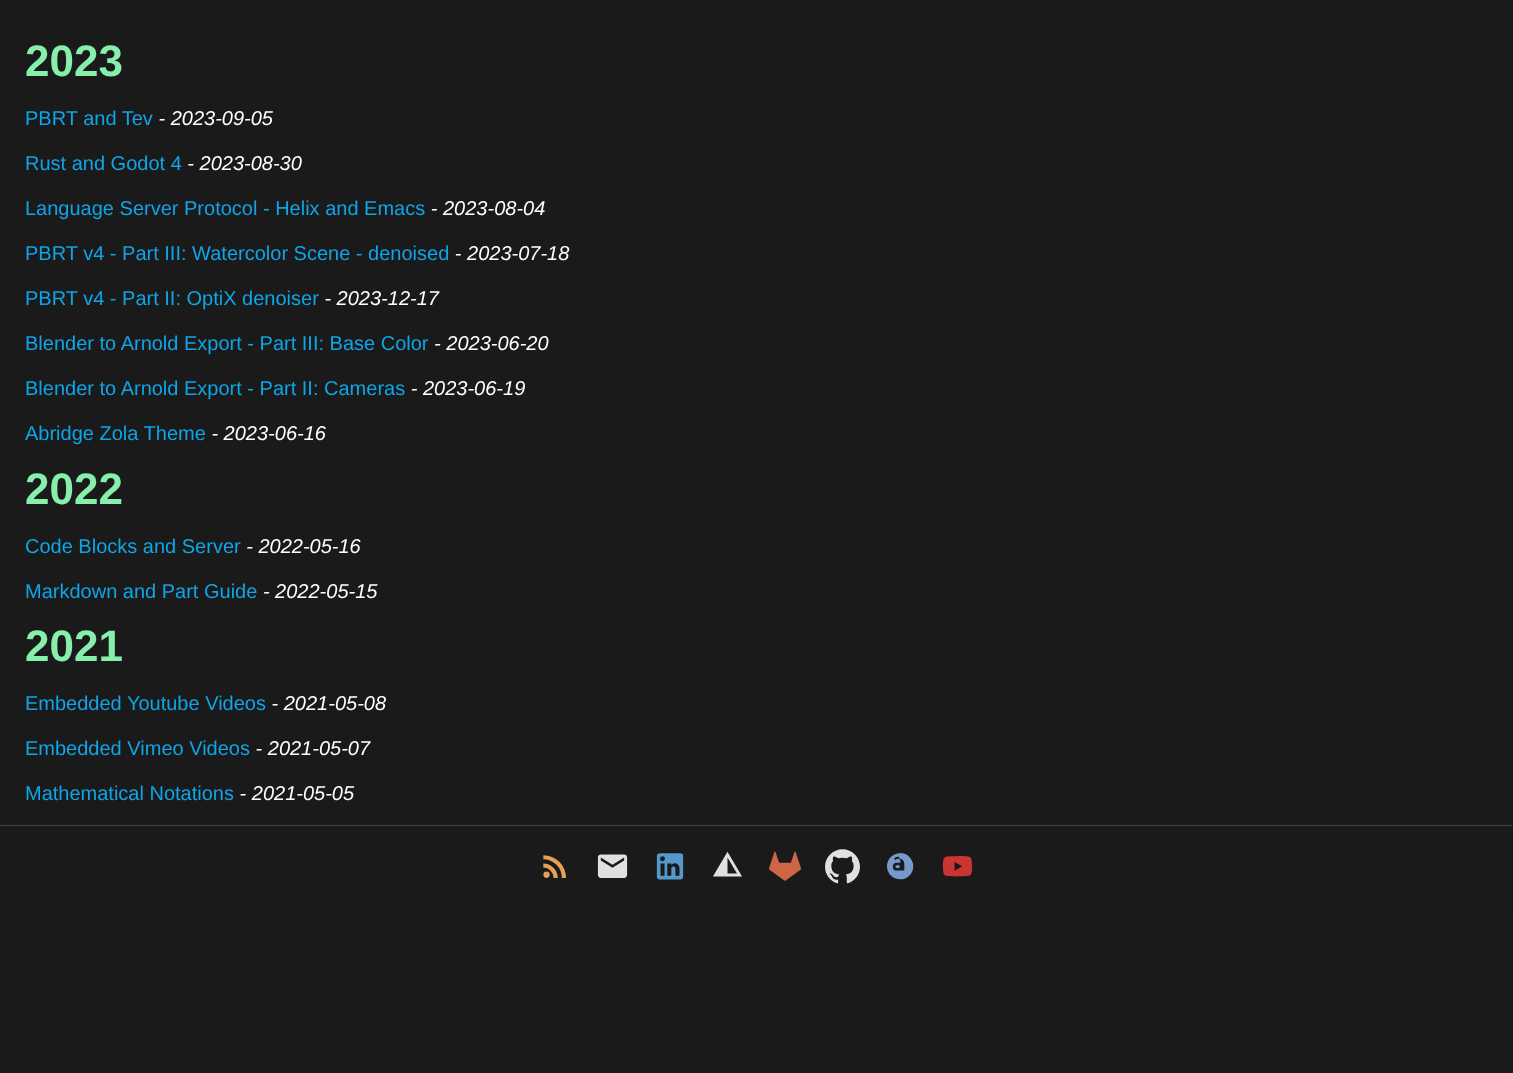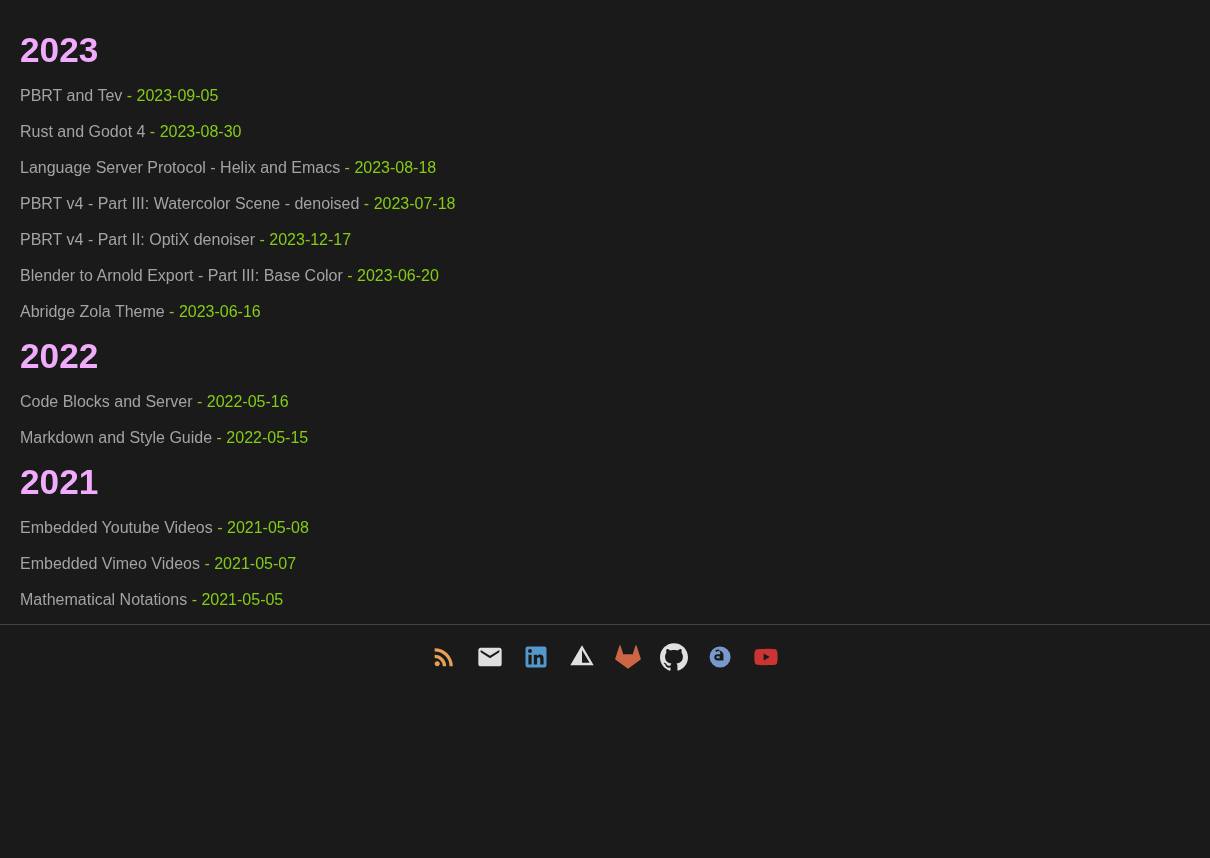--- a/index.html
+++ b/index.html
@@ -9,37 +9,38 @@
       font-family: 'Segoe UI', Arial, sans-serif;
       font-size: 16px;
       min-height: 858px;
       width: 1210px;
     }
     .main-content {
       padding: 20px 20px 0 20px;
       max-width: 1210px;
     }
     .year-heading {
-      color: #f0abfc;
+      color: #86efac;
       font-size: 2.2em;
       font-weight: bold;
       margin-bottom: 14px;
       margin-top: 10px;
     }
     .post-item {
       margin-bottom: 12px;
       font-size: 1em;
       line-height: 1.5;
     }
     .post-link {
-      color: #a3a3a3;
+      color: #0ea5e9;
       text-decoration: none;
     }
     .post-date {
-      color: #84cc16;
+      color: #ffffff;
+      font-style: italic;
     }
     .divider {
       border: none;
       border-top: 1px solid #444;
       margin: 0;
     }
     .footer {
       display: flex;
       justify-content: center;
       align-items: center;
@@ -78,30 +79,31 @@
   </style>
 </head>
 <body>
 
 <div class="main-content">
 
 <div>
       <h2 class="year-heading">2023</h2>
       <div class="post-item"><a class="post-link" href="#">PBRT and Tev</a><span class="post-date"> - 2023-09-05</span></div>
       <div class="post-item"><a class="post-link" href="#">Rust and Godot 4</a><span class="post-date"> - 2023-08-30</span></div>
-      <div class="post-item"><a class="post-link" href="#">Language Server Protocol - Helix and Emacs</a><span class="post-date"> - 2023-08-18</span></div>
+      <div class="post-item"><a class="post-link" href="#">Language Server Protocol - Helix and Emacs</a><span class="post-date"> - 2023-08-04</span></div>
       <div class="post-item"><a class="post-link" href="#">PBRT v4 - Part III: Watercolor Scene - denoised</a><span class="post-date"> - 2023-07-18</span></div>
       <div class="post-item"><a class="post-link" href="#">PBRT v4 - Part II: OptiX denoiser</a><span class="post-date"> - 2023-12-17</span></div>
       <div class="post-item"><a class="post-link" href="#">Blender to Arnold Export - Part III: Base Color</a><span class="post-date"> - 2023-06-20</span></div>
+      <div class="post-item"><a class="post-link" href="#">Blender to Arnold Export - Part II: Cameras</a><span class="post-date"> - 2023-06-19</span></div>
       <div class="post-item"><a class="post-link" href="#">Abridge Zola Theme</a><span class="post-date"> - 2023-06-16</span></div>
     </div>
     <div>
       <h2 class="year-heading">2022</h2>
       <div class="post-item"><a class="post-link" href="#">Code Blocks and Server</a><span class="post-date"> - 2022-05-16</span></div>
-      <div class="post-item"><a class="post-link" href="#">Markdown and Style Guide</a><span class="post-date"> - 2022-05-15</span></div>
+      <div class="post-item"><a class="post-link" href="#">Markdown and Part Guide</a><span class="post-date"> - 2022-05-15</span></div>
     </div>
     <div>
       <h2 class="year-heading">2021</h2>
       <div class="post-item"><a class="post-link" href="#">Embedded Youtube Videos</a><span class="post-date"> - 2021-05-08</span></div>
       <div class="post-item"><a class="post-link" href="#">Embedded Vimeo Videos</a><span class="post-date"> - 2021-05-07</span></div>
       <div class="post-item"><a class="post-link" href="#">Mathematical Notations</a><span class="post-date"> - 2021-05-05</span></div>
     </div>
   </div>
 
 <hr class="divider">

